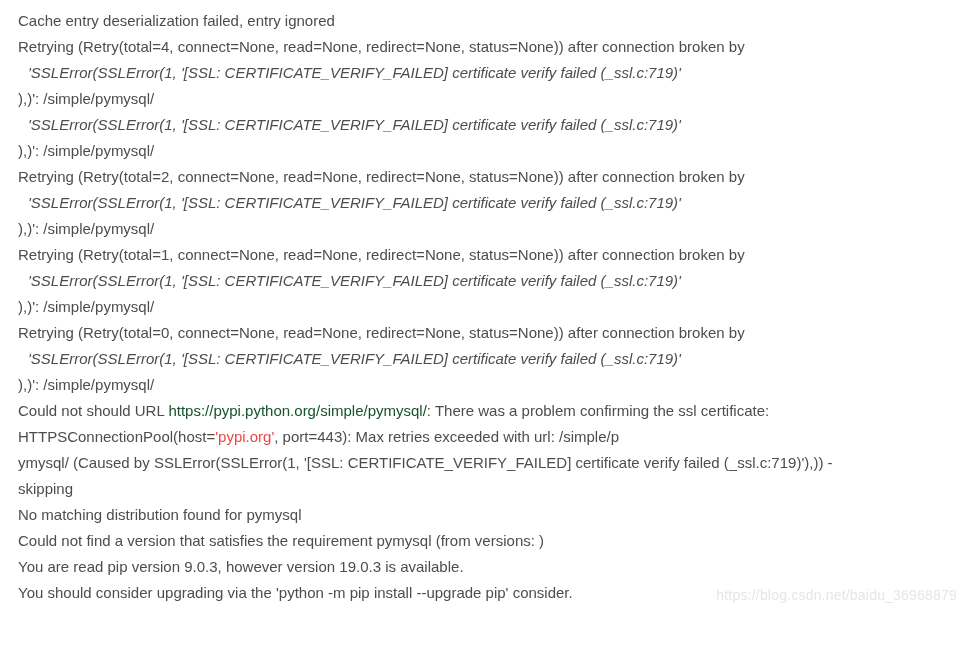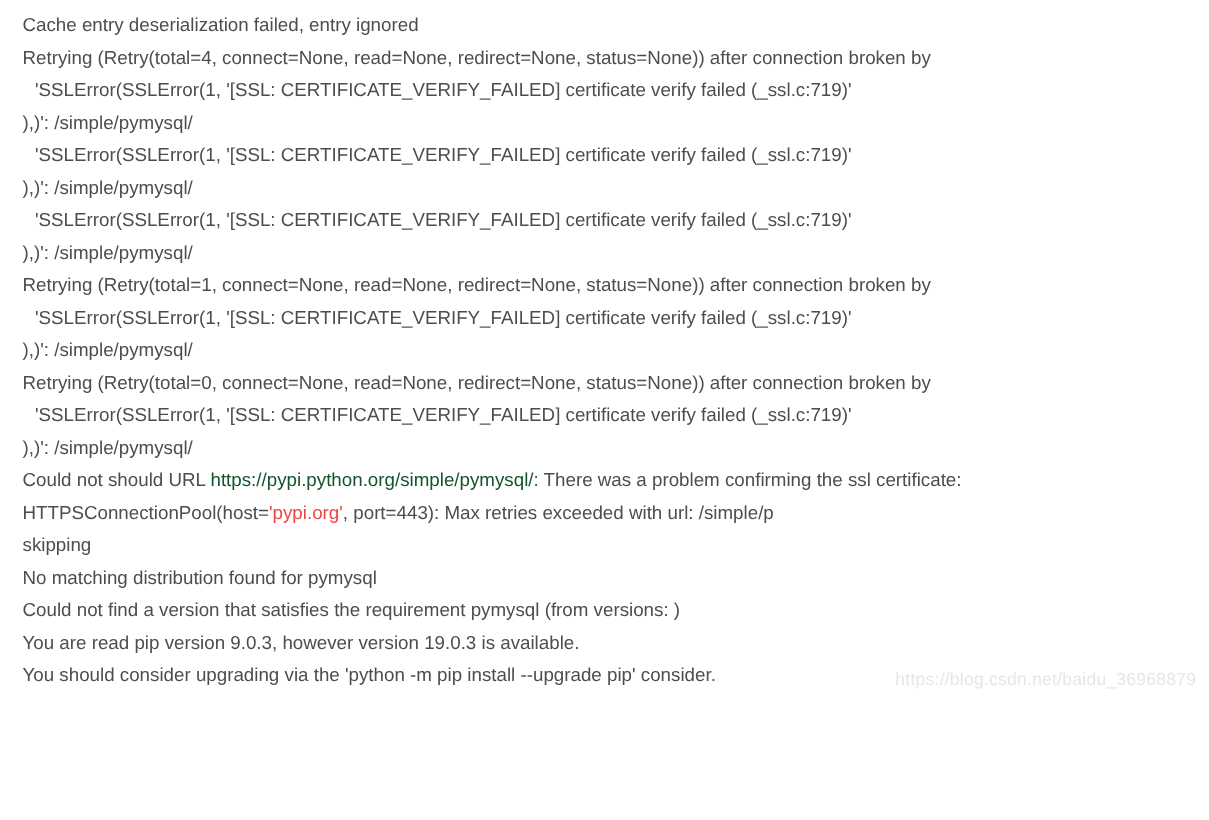--- a/index.html
+++ b/index.html
@@ -14,20 +14,21 @@
     position: relative;
   }
   .log-block {
     word-break: break-word;
   }
   .log-line {
     display: block;
   }
   .indent {
     padding-left: 10px;
+    font-style: italic;
   }
   a.url-link {
     color: #14532d;
     text-decoration: none;
     margin-top: 32px;
   }
   .sqstr {
     color: #ef4444;
   }
   .watermark {
@@ -48,38 +49,40 @@
 
   <span class="log-line">Cache entry deserialization failed, entry ignored</span>
 
   <span class="log-line">Retrying (Retry(total=4, connect=None, read=None, redirect=None, status=None)) after connection broken by</span>
   <span class="log-line indent">'SSLError(SSLError(1, '[SSL: CERTIFICATE_VERIFY_FAILED] certificate verify failed (_ssl.c:719)'</span>
   <span class="log-line">),)': /simple/pymysql/</span>
 
   <span class="log-line indent">'SSLError(SSLError(1, '[SSL: CERTIFICATE_VERIFY_FAILED] certificate verify failed (_ssl.c:719)'</span>
   <span class="log-line">),)': /simple/pymysql/</span>
 
+  <span class="log-line">Retrying (Retry(total=2, connect=None, read=None, redirect=None, status=None)) after connection broken by</span>
   <span class="log-line indent">'SSLError(SSLError(1, '[SSL: CERTIFICATE_VERIFY_FAILED] certificate verify failed (_ssl.c:719)'</span>
   <span class="log-line">),)': /simple/pymysql/</span>
 
   <span class="log-line">Retrying (Retry(total=1, connect=None, read=None, redirect=None, status=None)) after connection broken by</span>
   <span class="log-line indent">'SSLError(SSLError(1, '[SSL: CERTIFICATE_VERIFY_FAILED] certificate verify failed (_ssl.c:719)'</span>
   <span class="log-line">),)': /simple/pymysql/</span>
 
   <span class="log-line">Retrying (Retry(total=0, connect=None, read=None, redirect=None, status=None)) after connection broken by</span>
   <span class="log-line indent">'SSLError(SSLError(1, '[SSL: CERTIFICATE_VERIFY_FAILED] certificate verify failed (_ssl.c:719)'</span>
   <span class="log-line">),)': /simple/pymysql/</span>
 
   <span class="log-line">
     <span>Could not should URL </span><a class="url-link" href="#">https://pypi.python.org/simple/pymysql/</a><span>: There was a problem confirming the ssl certificate:</span>
   </span>
 
   <span class="log-line">
     <span>HTTPSConnectionPool(host=</span><span class="sqstr">'pypi.org'</span><span>, port=443): Max retries exceeded with url: /simple/p</span>
   </span>
+  <span class="log-line">ymysql/ (Caused by SSLError(SSLError(1, '[SSL: CERTIFICATE_VERIFY_FAILED] certificate verify failed (_ssl.c:719)'),)) -</span>
   <span class="log-line">skipping</span>
 
   <span class="log-line">No matching distribution found for pymysql</span>
   <span class="log-line">Could not find a version that satisfies the requirement pymysql (from versions: )</span>
   <span class="log-line">You are read pip version 9.0.3, however version 19.0.3 is available.</span>
 
   <span class="log-line">
     <span>You should consider upgrading via the </span><span>'python -m pip install --upgrade pip'</span><span> consider.</span>
   </span>
 

